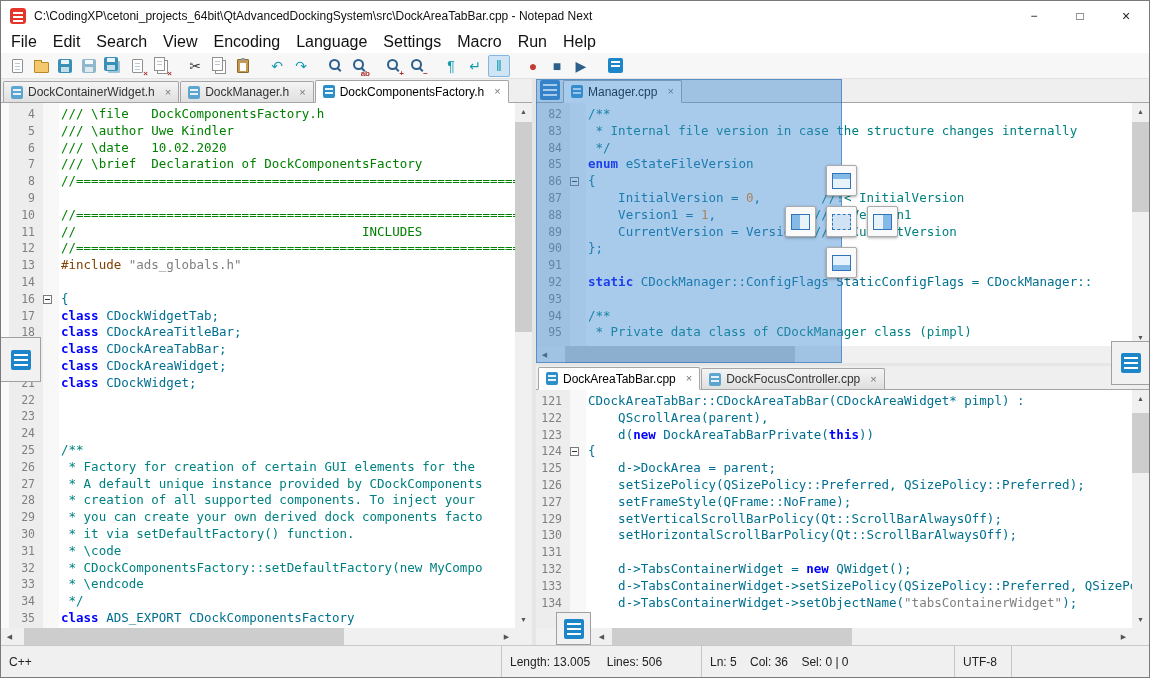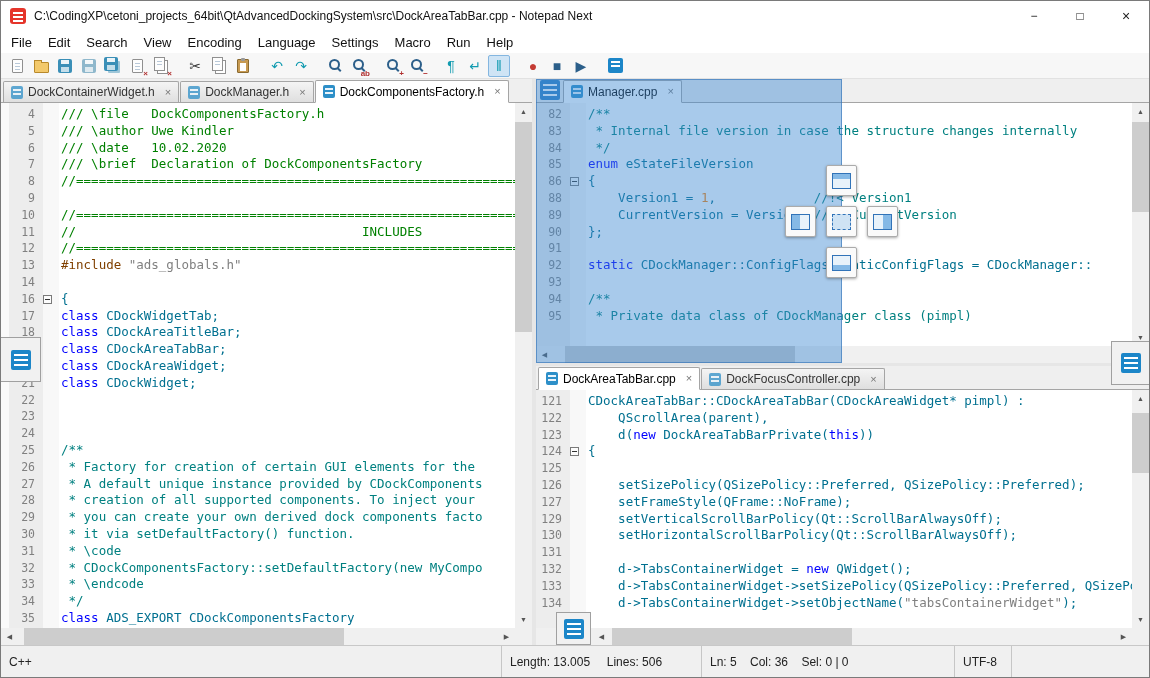--- a/index.html
+++ b/index.html
@@ -11,21 +11,21 @@
   .titlebar { height:30px; flex:none; background:#ffffff; display:flex; align-items:center; padding-left:9px; gap:8px; }
   .appicon { width:16px; height:16px; background:#e5352b; border-radius:3px; position:relative; flex:none; }
   .appicon::before { content:''; position:absolute; left:3px; top:4px; right:3px; height:2px; background:#fff;
                      box-shadow:0 4px 0 #fff, 0 8px 0 #fff; }
   .title { flex:1; font-size:12px; color:#111; white-space:nowrap; overflow:hidden; }
   .wbtns { display:flex; height:30px; flex:none; }
   .wbtn { width:46px; display:flex; align-items:center; justify-content:center; font-size:12px; color:#222; }
 
   
   .menubar { height:22px; flex:none; background:#fff; display:flex; align-items:stretch; padding-left:2px; }
-  .mitem { padding:0 8px; font-size:13px; color:#111; display:flex; align-items:center; }
+  .mitem { padding:0 8px; font-size:16px; color:#111; display:flex; align-items:center; }
 
   
   .toolbar { height:26px; flex:none; background:#f7f7f7; border-bottom:1px solid #e2e2e2;
              display:flex; align-items:center; padding:0 5px; gap:2px; }
   .tbtn { width:22px; height:22px; display:flex; align-items:center; justify-content:center; border-radius:2px; position:relative; flex:none; }
   .tbtn.tactive { background:#cfe4f5; border:1px solid #84b6e0; }
   .tsep { width:8px; flex:none; }
   .ti.glyph { font-size:14px; line-height:1; }
   .badge { position:absolute; right:0; bottom:-1px; font-size:8px; font-weight:bold; color:#b03030; }
   .page { width:11px; height:14px; background:#fdfdfd; border:1px solid #909090; border-radius:1px; position:relative; display:inline-block; }
@@ -80,21 +80,21 @@
   .editor::before { content:''; position:absolute; left:0; top:0; bottom:0; width:34px; background:#ededed; }
   .editor::after  { content:''; position:absolute; left:34px; top:0; bottom:0; width:16px; background:#f8f8f8; }
   .cl { display:flex; height:16.8px; line-height:16.8px; position:relative; z-index:1;
         font-family:"DejaVu Sans Mono", monospace; font-size:12.5px; }
   .ln { width:30px; padding-right:4px; text-align:right; color:#808080; flex:none; font-size:11.5px; }
   .fm { width:16px; flex:none; display:flex; align-items:center; justify-content:center; }
   .fbox { width:9px; height:9px; background:#fcfcfc; border:1px solid #7a7a7a; position:relative; }
   .fbox::after { content:''; position:absolute; left:1px; right:1px; top:3px; height:1px; background:#333; }
   .tx { white-space:pre; padding-left:6px; color:var(--tk-x,#007090); min-width:0; }
   .tk-x { color:var(--tk-x,#007090); }
-  .tk-k { color:var(--tk-k,#0000ff); font-weight:normal;text-align:right; }
+  .tk-k { color:var(--tk-k,#0000ff); font-weight:bold;text-align:right; }
   .tk-c { color:var(--tk-c,#008000); }
   .tk-o { color:var(--tk-o,#008080); }
   .tk-n { color:var(--tk-n,#ff8000); }
   .tk-s { color:var(--tk-s,#808080); }
   .tk-p { color:var(--tk-p,#804000); }
 
   
   .vscroll { width:17px; flex:none; background:#f0f0f0; display:flex; flex-direction:column; }
   .sarr { height:17px; width:17px; flex:none; display:flex; align-items:center; justify-content:center; font-size:7px; color:#555; background:#f0f0f0; }
   .strack { flex:1; position:relative; }
@@ -487,20 +487,25 @@
                 <span class="tx"><span class="tk-k">enum</span><span class="tk-x"> eStateFileVersion</span></span>
               </div>
               <div class="cl">
                 <span class="ln">86</span>
                 <span class="fm">
                   <span class="fbox"></span>
                 </span>
                 <span class="tx"><span class="tk-x">{</span></span>
               </div>
               <div class="cl">
+                <span class="ln">87</span>
+                <span class="fm"></span>
+                <span class="tx"><span class="tk-x">    InitialVersion = </span><span class="tk-n">0</span><span class="tk-x">,</span><span class="tk-o">        //!&lt; InitialVersion</span></span>
+              </div>
+              <div class="cl">
                 <span class="ln">88</span>
                 <span class="fm"></span>
                 <span class="tx"><span class="tk-x">    Version1 = </span><span class="tk-n">1</span><span class="tk-x">,</span><span class="tk-o">             //!&lt; Version1</span></span>
               </div>
               <div class="cl">
                 <span class="ln">89</span>
                 <span class="fm"></span>
                 <span class="tx"><span class="tk-x">    CurrentVersion = Version1 </span><span class="tk-o">//!&lt; CurrentVersion</span></span>
               </div>
               <div class="cl">
@@ -589,20 +594,21 @@
               <div class="cl">
                 <span class="ln">124</span>
                 <span class="fm">
                   <span class="fbox"></span>
                 </span>
                 <span class="tx"><span class="tk-x">{</span></span>
               </div>
               <div class="cl">
                 <span class="ln">125</span>
                 <span class="fm"></span>
+                <span class="tx"><span class="tk-x">    d-&gt;DockArea = parent;</span></span>
               </div>
               <div class="cl">
                 <span class="ln">126</span>
                 <span class="fm"></span>
                 <span class="tx"><span class="tk-x">    setSizePolicy(QSizePolicy::Preferred, QSizePolicy::Preferred);</span></span>
               </div>
               <div class="cl">
                 <span class="ln">127</span>
                 <span class="fm"></span>
                 <span class="tx"><span class="tk-x">    setFrameStyle(QFrame::NoFrame);</span></span>

